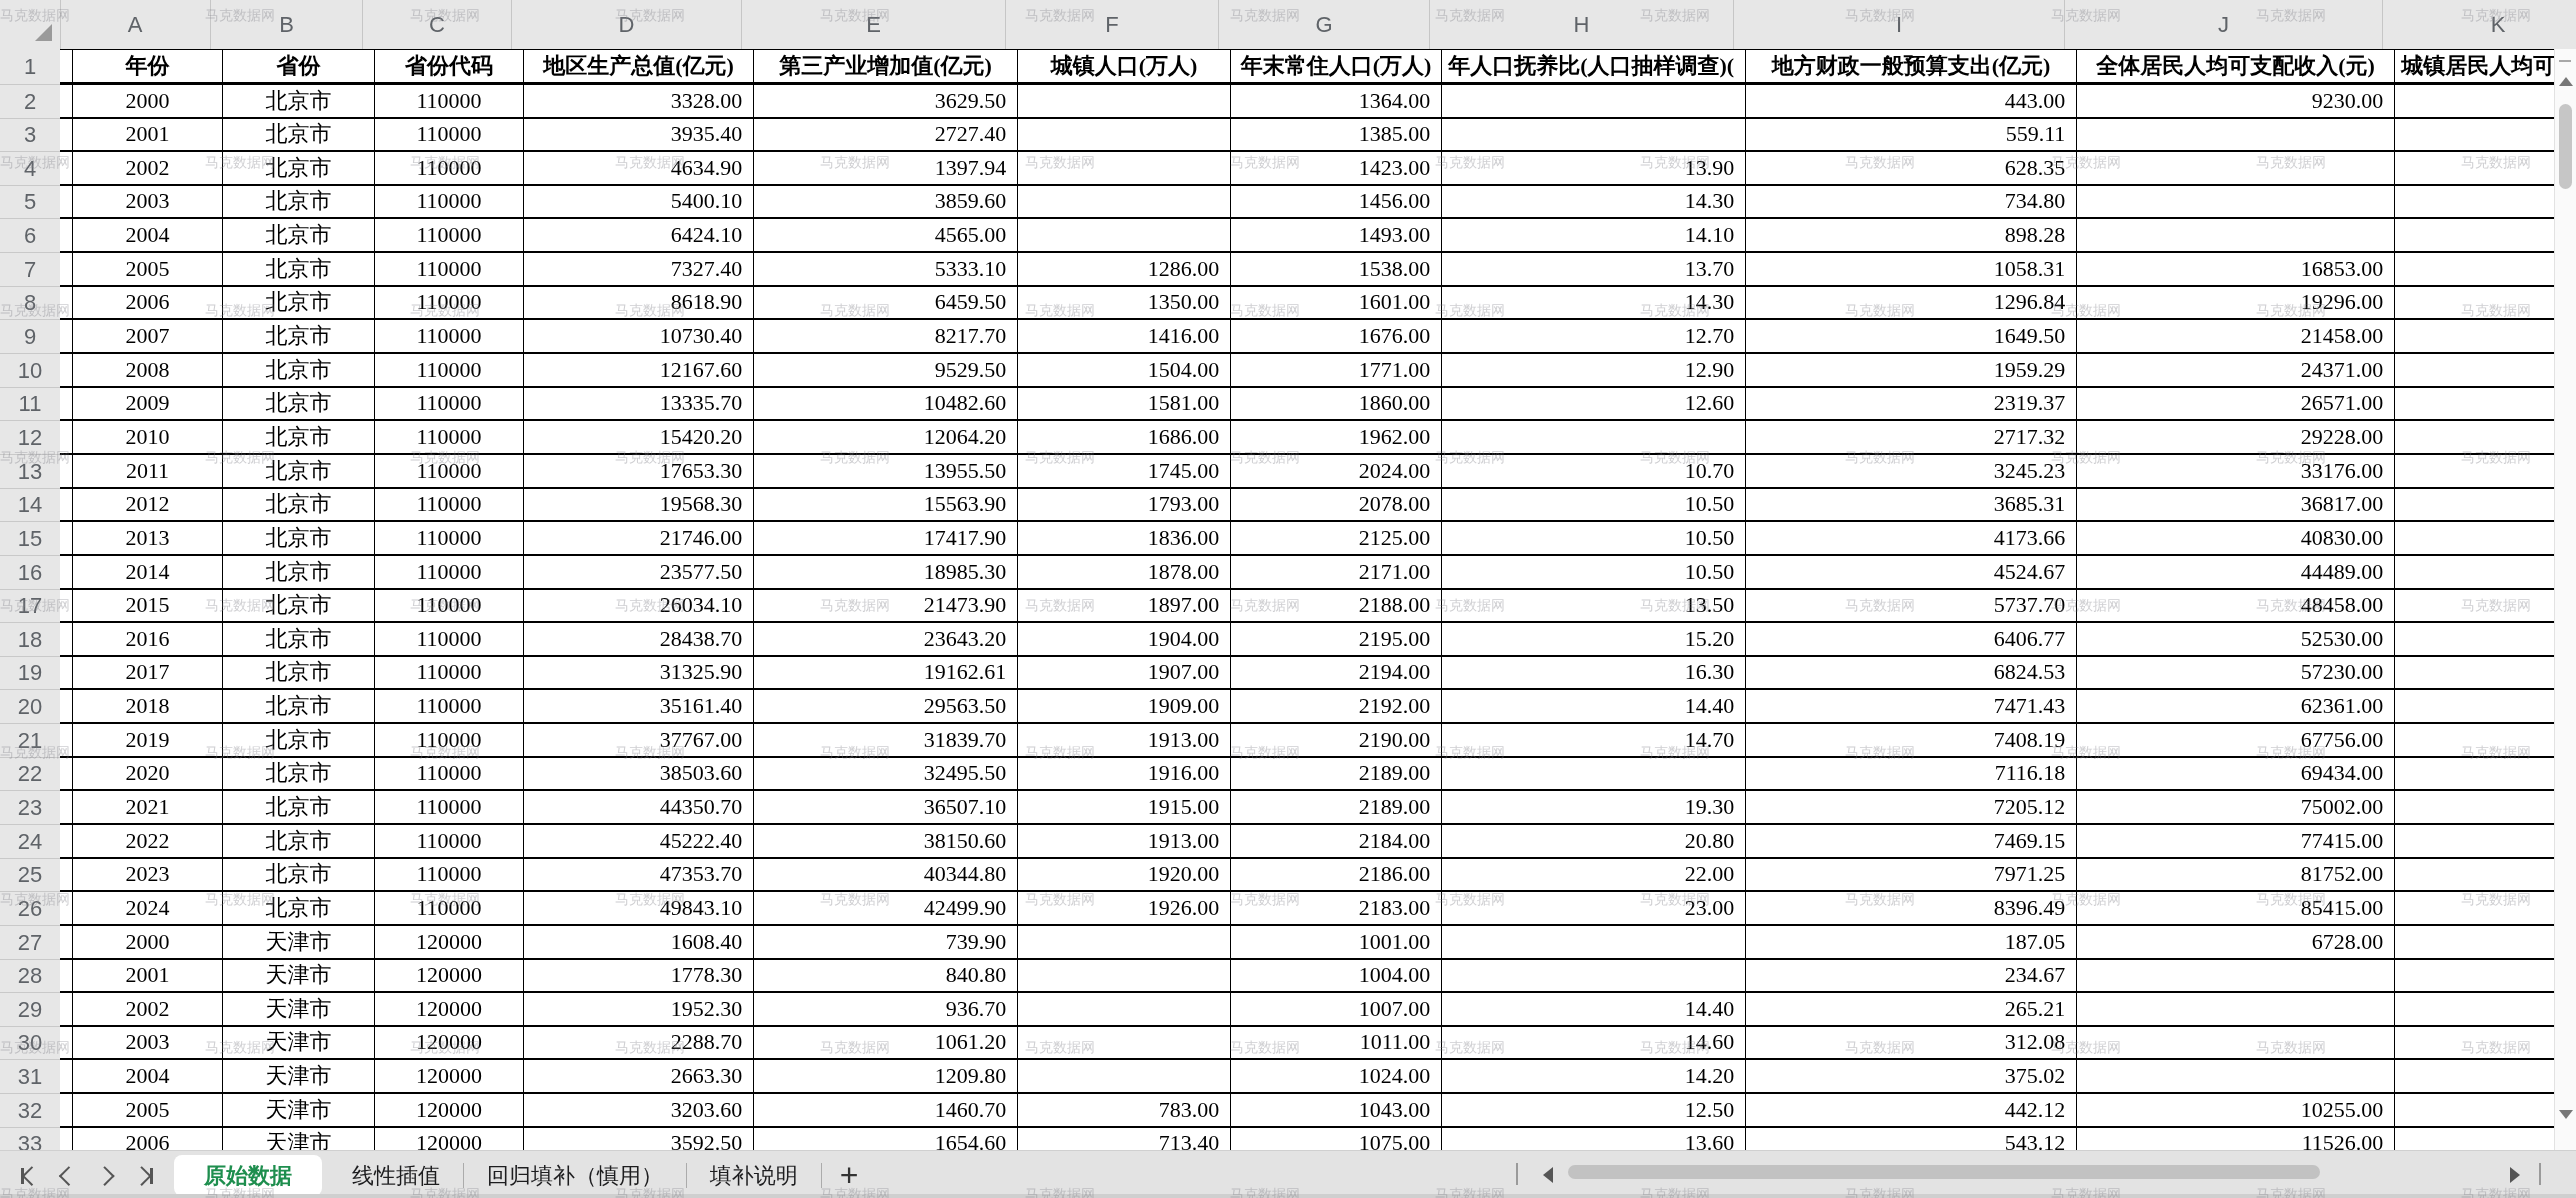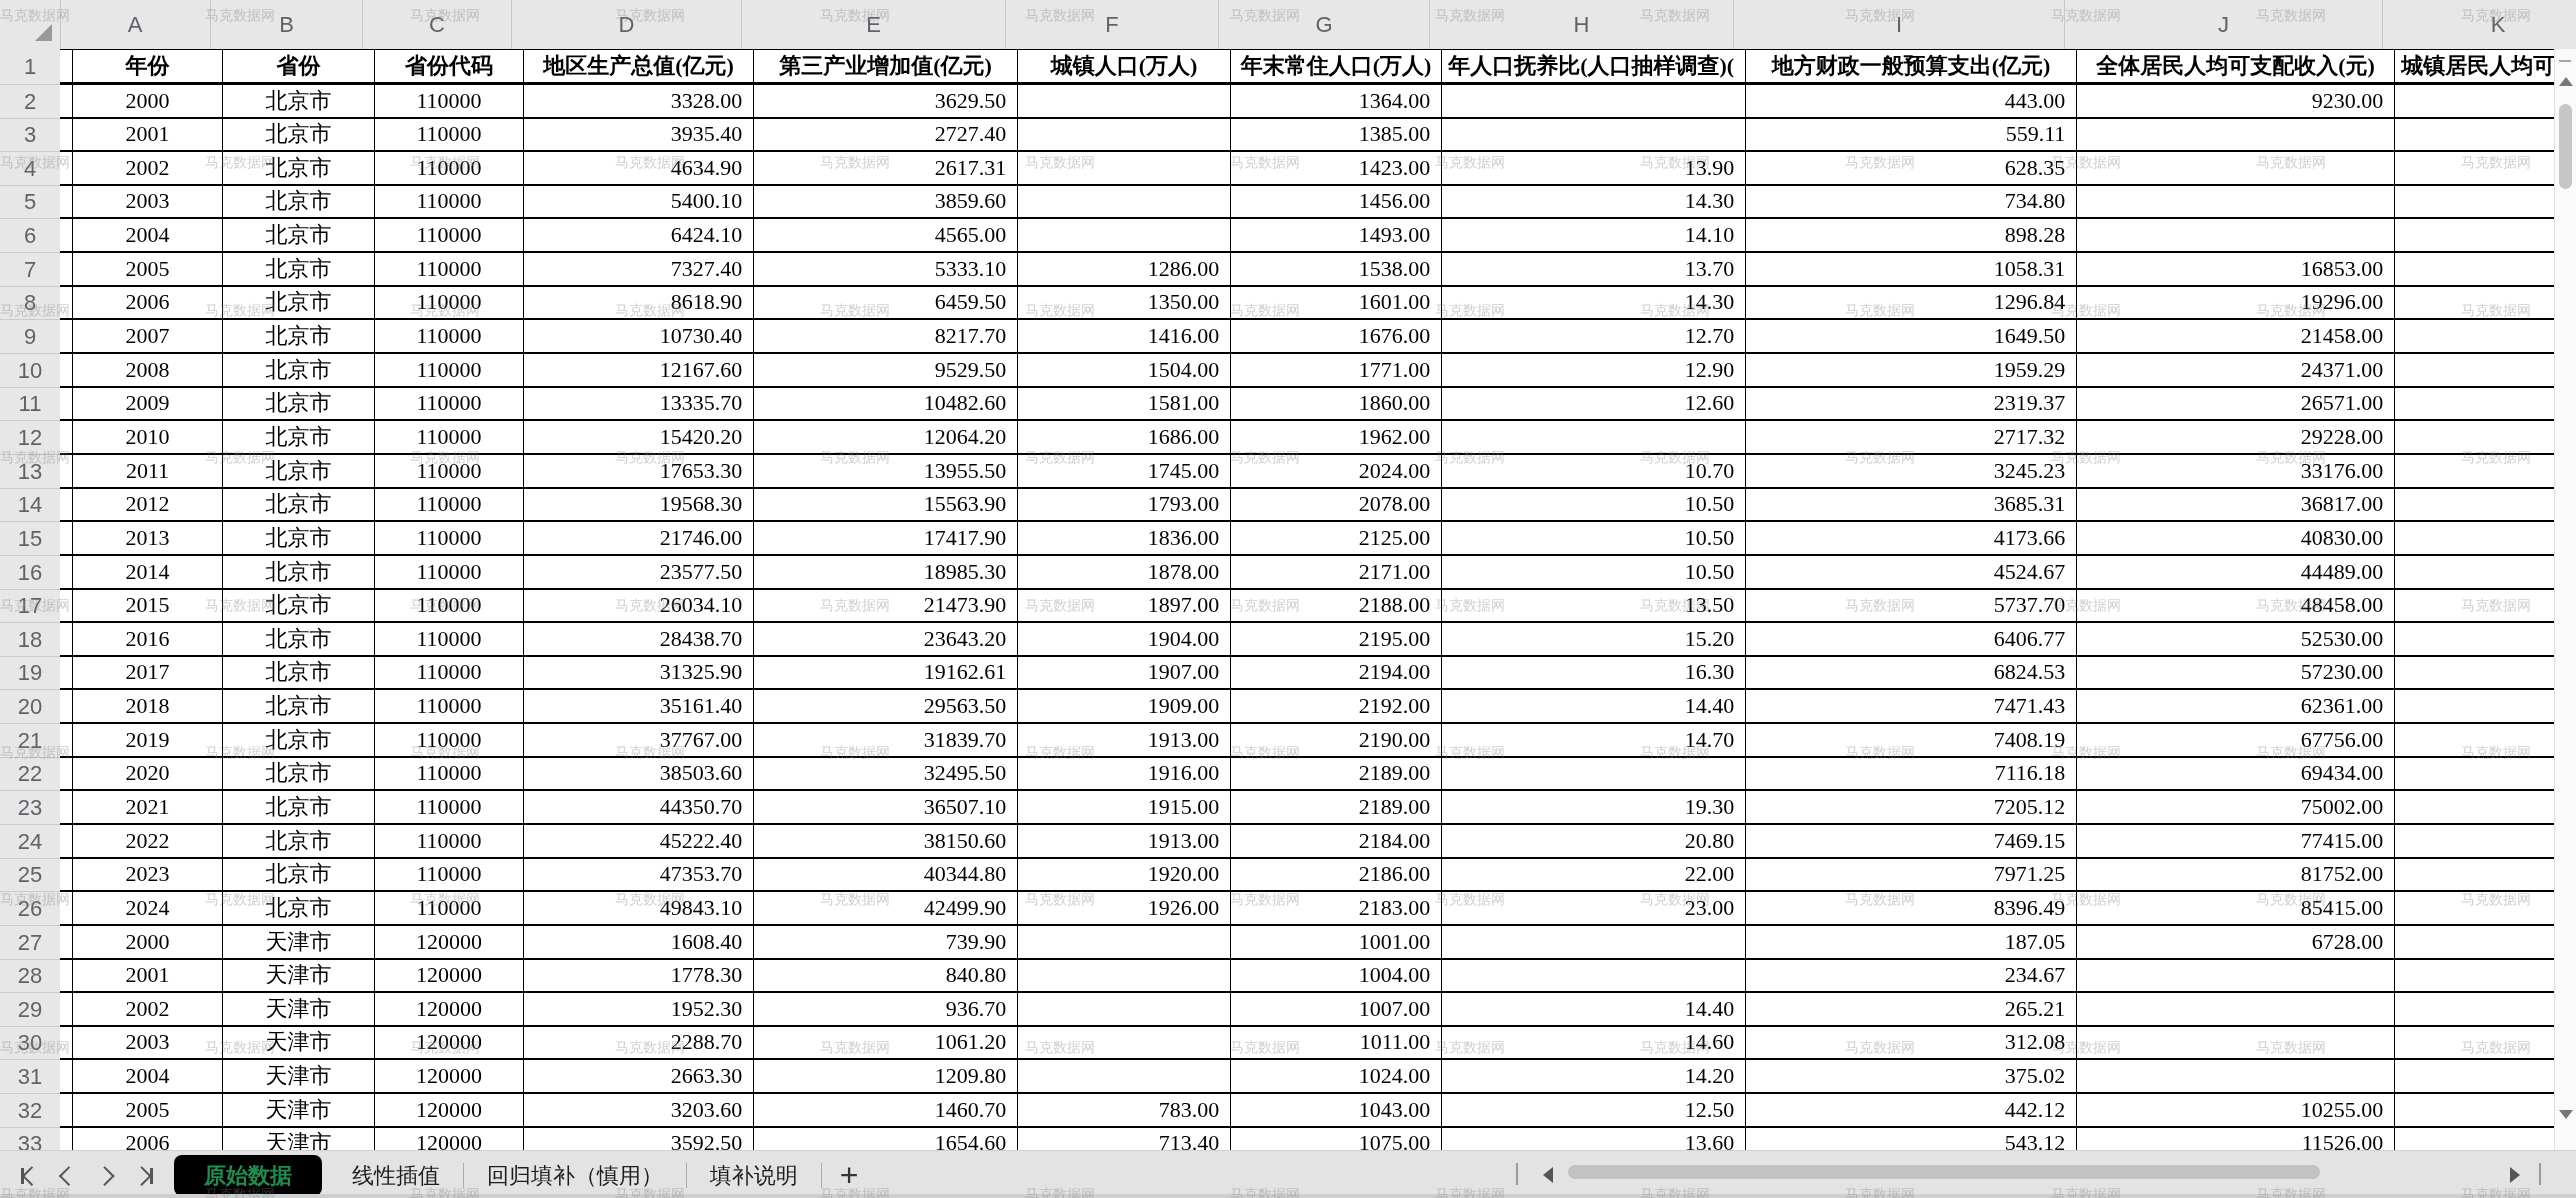--- a/index.html
+++ b/index.html
@@ -35,21 +35,21 @@
 
   
   #tabbar{position:absolute;left:0;top:1150px;width:2576px;height:49px;background:#e3e3e3;border-top:0.9px solid #d0d0d0;z-index:10;display:flex;align-items:center;}
   #sheetnav{display:flex;align-items:center;gap:23px;padding-left:21px;width:146px;flex:0 0 auto;}
   .navbtn{display:flex;align-items:center;gap:1.8px;}
   .chev{display:inline-block;width:11.5px;height:11.5px;}
   .chev.left{border-left:2.7px solid #555;border-bottom:2.7px solid #555;transform:rotate(45deg);}
   .chev.right{border-right:2.7px solid #555;border-top:2.7px solid #555;transform:rotate(45deg);}
   .navbar-line{display:inline-block;width:2.7px;height:16px;background:#555;}
   .tab{font-size:22px;color:#1d1d1f;padding:0 23px;height:100%;display:flex;align-items:center;flex:0 0 auto;}
-  .tab-active{background:#000000;border-radius:8px;height:41px;margin:0 7px;display:flex;align-items:center;justify-content:center;padding:0 30px;font-size:22px;font-weight:bold;flex:0 0 auto;}
+  .tab-active{background:#ffffff;border-radius:8px;height:41px;margin:0 7px;display:flex;align-items:center;justify-content:center;padding:0 30px;font-size:22px;font-weight:bold;flex:0 0 auto;}
   .tabsep{width:0.9px;height:25px;background:#ababab;flex:0 0 auto;}
   #addsheet{font-size:32px;color:#333;padding:0 18px;font-weight:300;}
 
   
   #hscroll{position:absolute;left:1509px;top:1150px;width:1047px;height:49px;z-index:11;}
   .hbar-line{position:absolute;top:13.3px;width:1.8px;height:22px;background:#9a9a9a;}
   .tri-left{position:absolute;top:17px;width:0;height:0;border-top:8px solid transparent;border-bottom:8px solid transparent;border-right:10.7px solid #555;}
   .tri-right{position:absolute;top:17px;width:0;height:0;border-top:8px solid transparent;border-bottom:8px solid transparent;border-left:10.7px solid #555;}
   #hthumb{position:absolute;left:59px;top:15px;width:752px;height:14px;background:#c2c2c2;border-radius:7px;}
 
@@ -155,21 +155,21 @@
         <div class="tcell al-r" style="width: 304px;"></div>
         <div class="tcell al-r" style="width: 331px;">559.11</div>
         <div class="tcell al-r" style="width: 318px;"></div>
         <div class="tcell al-r" style="width: 231px;"></div>
       </div>
       <div class="trow" style="top: 103px; height: 34px;">
         <div class="tcell al-c" style="width: 151px;">2002</div>
         <div class="tcell al-c" style="width: 152px;">北京市</div>
         <div class="tcell al-c" style="width: 149px;">110000</div>
         <div class="tcell al-r" style="width: 230px;">4634.90</div>
-        <div class="tcell al-r" style="width: 264px;">2617.31</div>
+        <div class="tcell al-r" style="width: 264px;">1397.94</div>
         <div class="tcell al-r" style="width: 213px;"></div>
         <div class="tcell al-r" style="width: 211px;">1423.00</div>
         <div class="tcell al-r" style="width: 304px;">13.90</div>
         <div class="tcell al-r" style="width: 331px;">628.35</div>
         <div class="tcell al-r" style="width: 318px;"></div>
         <div class="tcell al-r" style="width: 231px;"></div>
       </div>
       <div class="trow" style="top: 136px; height: 34px;">
         <div class="tcell al-c" style="width: 151px;">2003</div>
         <div class="tcell al-c" style="width: 152px;">北京市</div>

